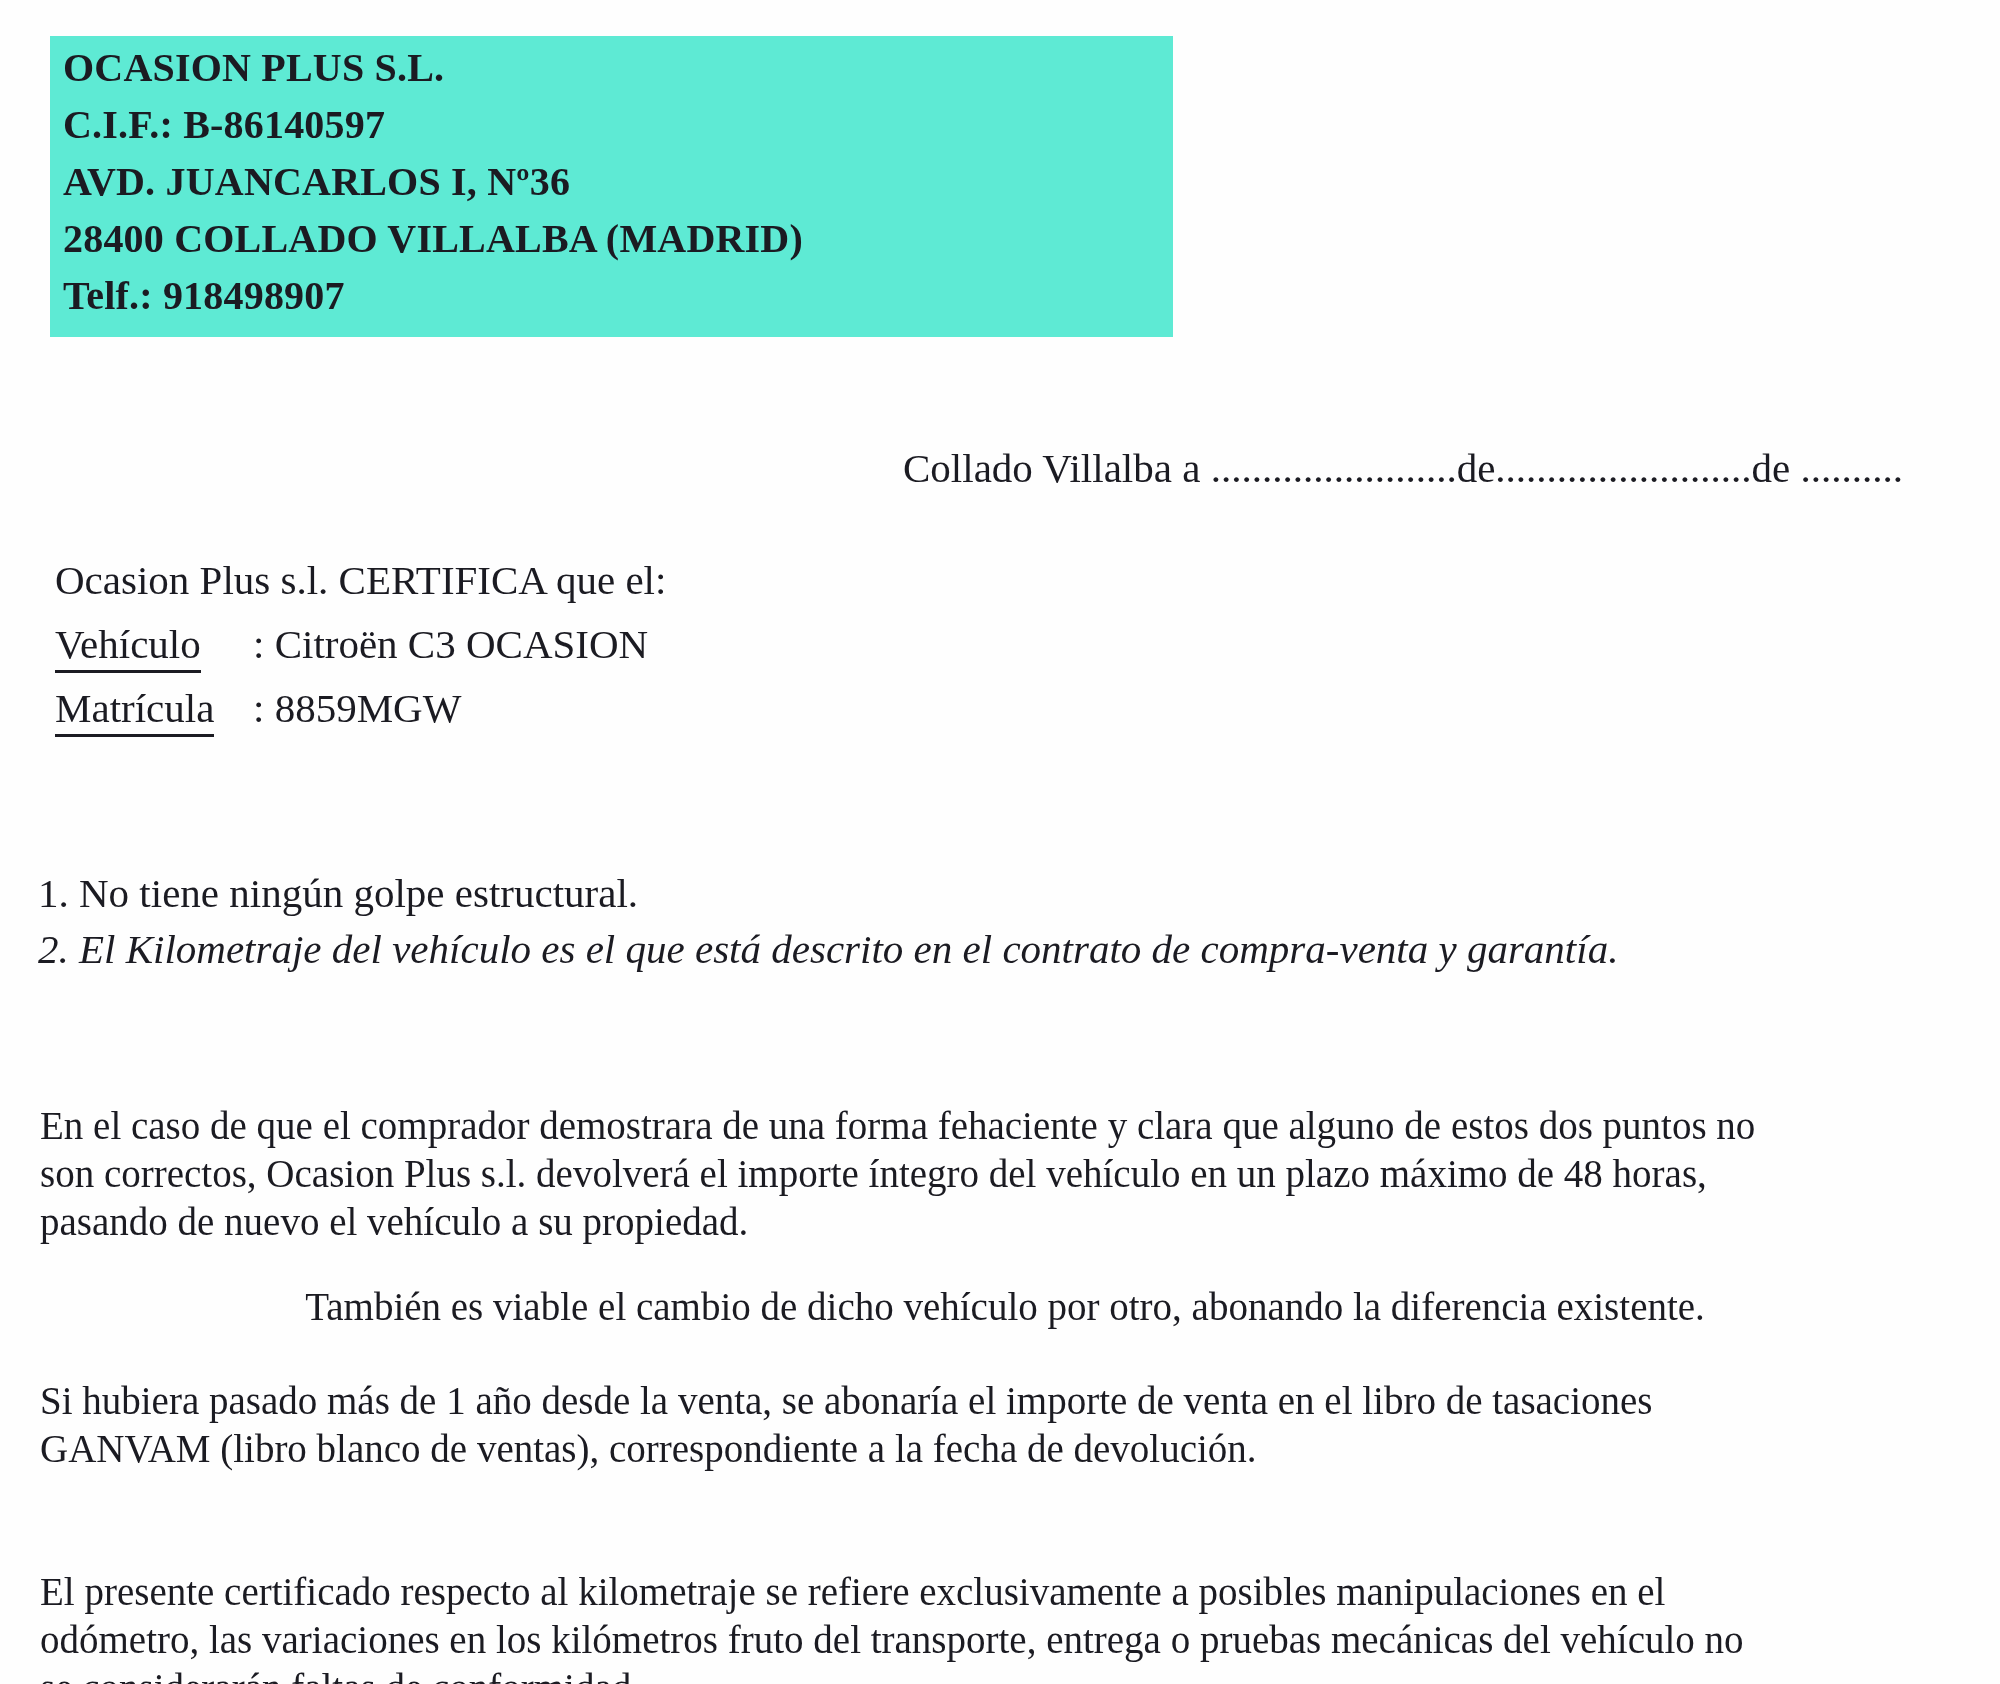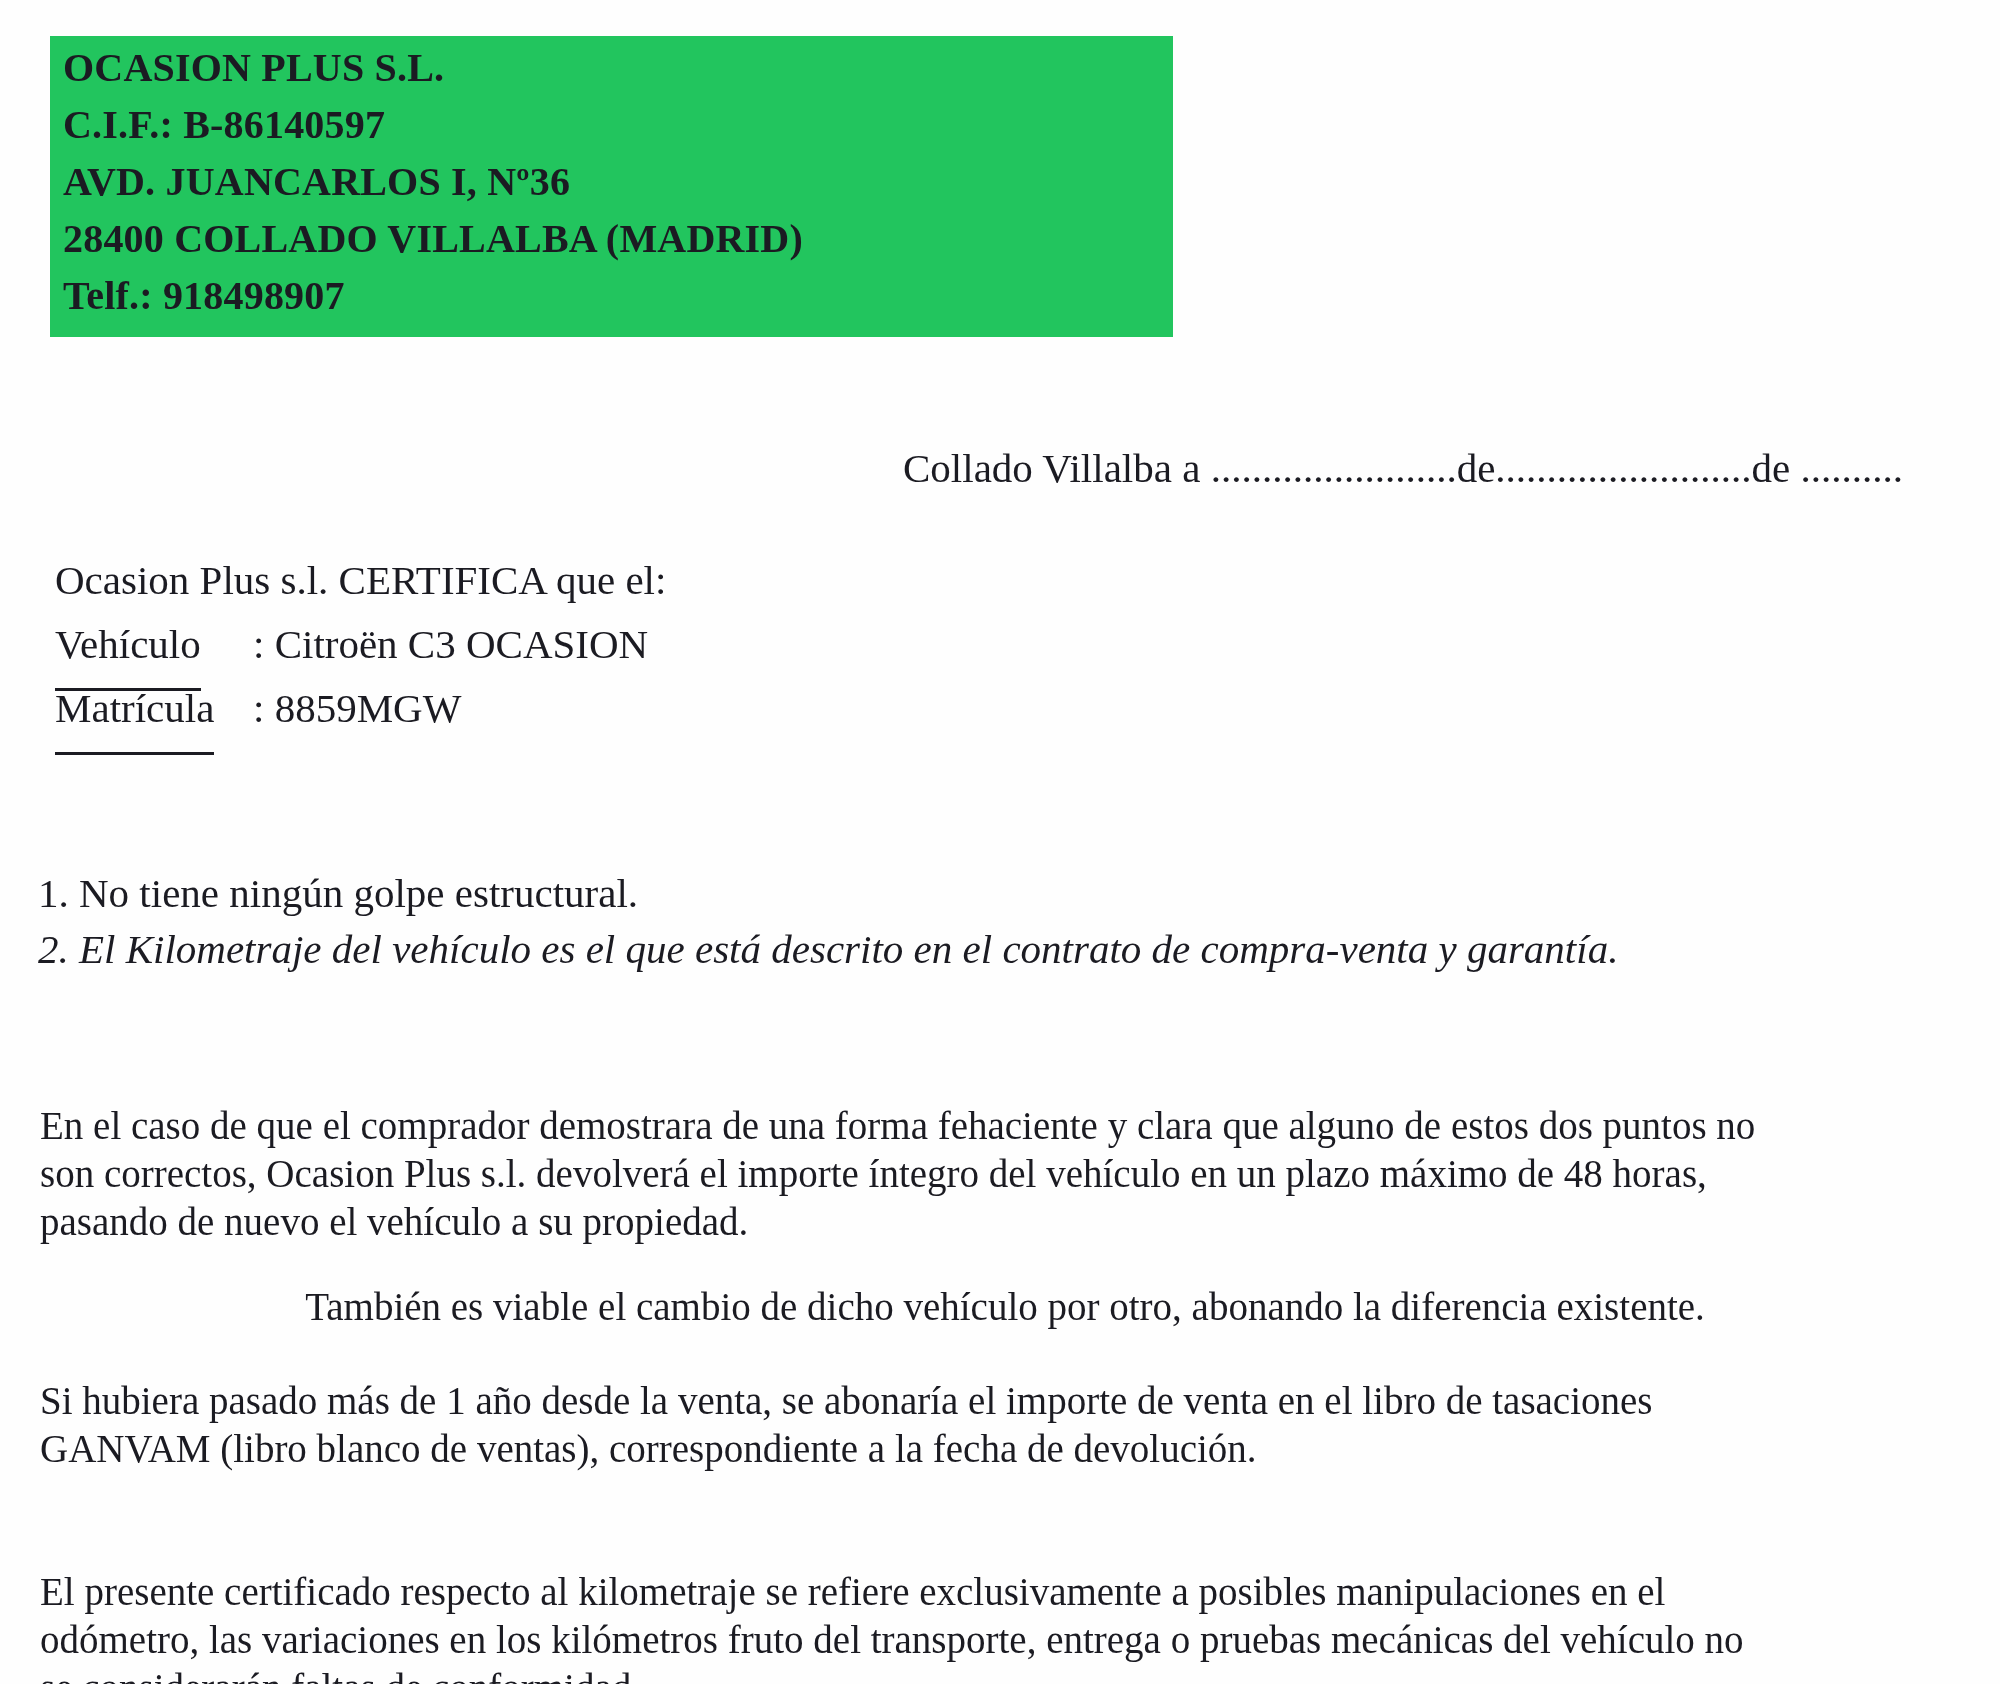--- a/index.html
+++ b/index.html
@@ -56,21 +56,21 @@
     white-space: nowrap;
   }
   .cert-row.row-vehicle  { top: 620px; }
   .cert-row.row-plate    { top: 684px; }
   .field-label {
     display: inline-block;
     width: 198px;
   }
   .field-label .ul {
     border-bottom: 3px solid #1b1b22;
-    padding-bottom: 21px;
+    padding-bottom: 3px;
   }
   
   .clause {
     position: absolute;
     left: 38px;
     font-size: 41px;
     white-space: nowrap;
   }
   .clause.clause-1 { top: 822px; margin-top: 47px; }
   .clause.clause-2 { top: 925px; font-style: italic; }
@@ -86,21 +86,21 @@
   .para.para-refund   { top: 1102px; }
   .para.para-exchange { top: 1283px; text-align: center; }
   .para.para-ganvam   { top: 1377px; }
   .para.para-odometer { top: 1568px; }
 </style>
 </head>
 <body>
 
 <div class="page" style="color: rgb(27, 27, 34);">
 
-  <div class="header-box" style="background: #22c55e;">
+  <div class="header-box" style="background: #5eead4;">
     <div class="header-lines">OCASION PLUS S.L.
 C.I.F.: B-86140597
 AVD. JUANCARLOS I, Nº36
 28400 COLLADO VILLALBA (MADRID)
 Telf.: 918498907</div>
   </div>
 
   <div class="date-line">Collado Villalba a ........................de.........................de ..........</div>
 
   <div class="cert-intro">Ocasion Plus s.l. CERTIFICA que el:</div>

